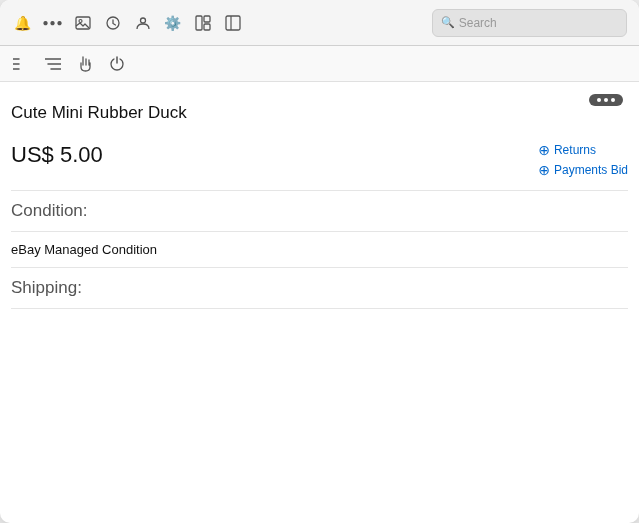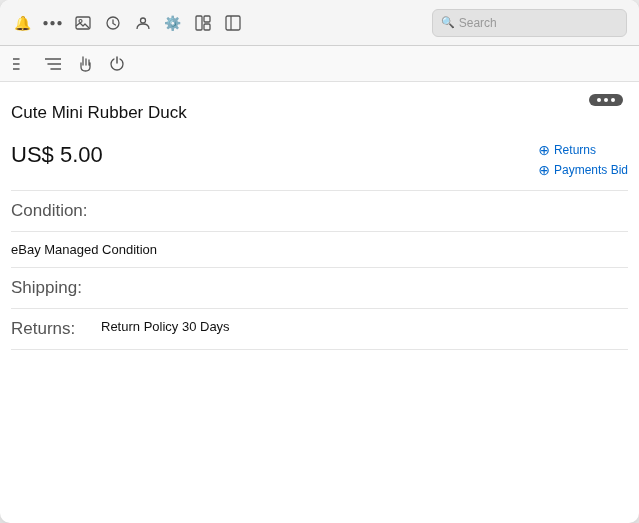--- a/index.html
+++ b/index.html
@@ -339,21 +339,17 @@
       </div>
 
       <div class="detail-row">
         <div class="detail-value">eBay Managed Condition</div>
       </div>
 
       <div class="detail-row">
         <div class="detail-label">Shipping:</div>
       </div>
 
-      <div class="detail-row">
-        <div class="detail-label">Returns:</div>
-        <div class="detail-value">Return Policy 30 Days</div>
-      </div>
 
     </div>
 
   </div>
 </div>
 
 </body></html>

